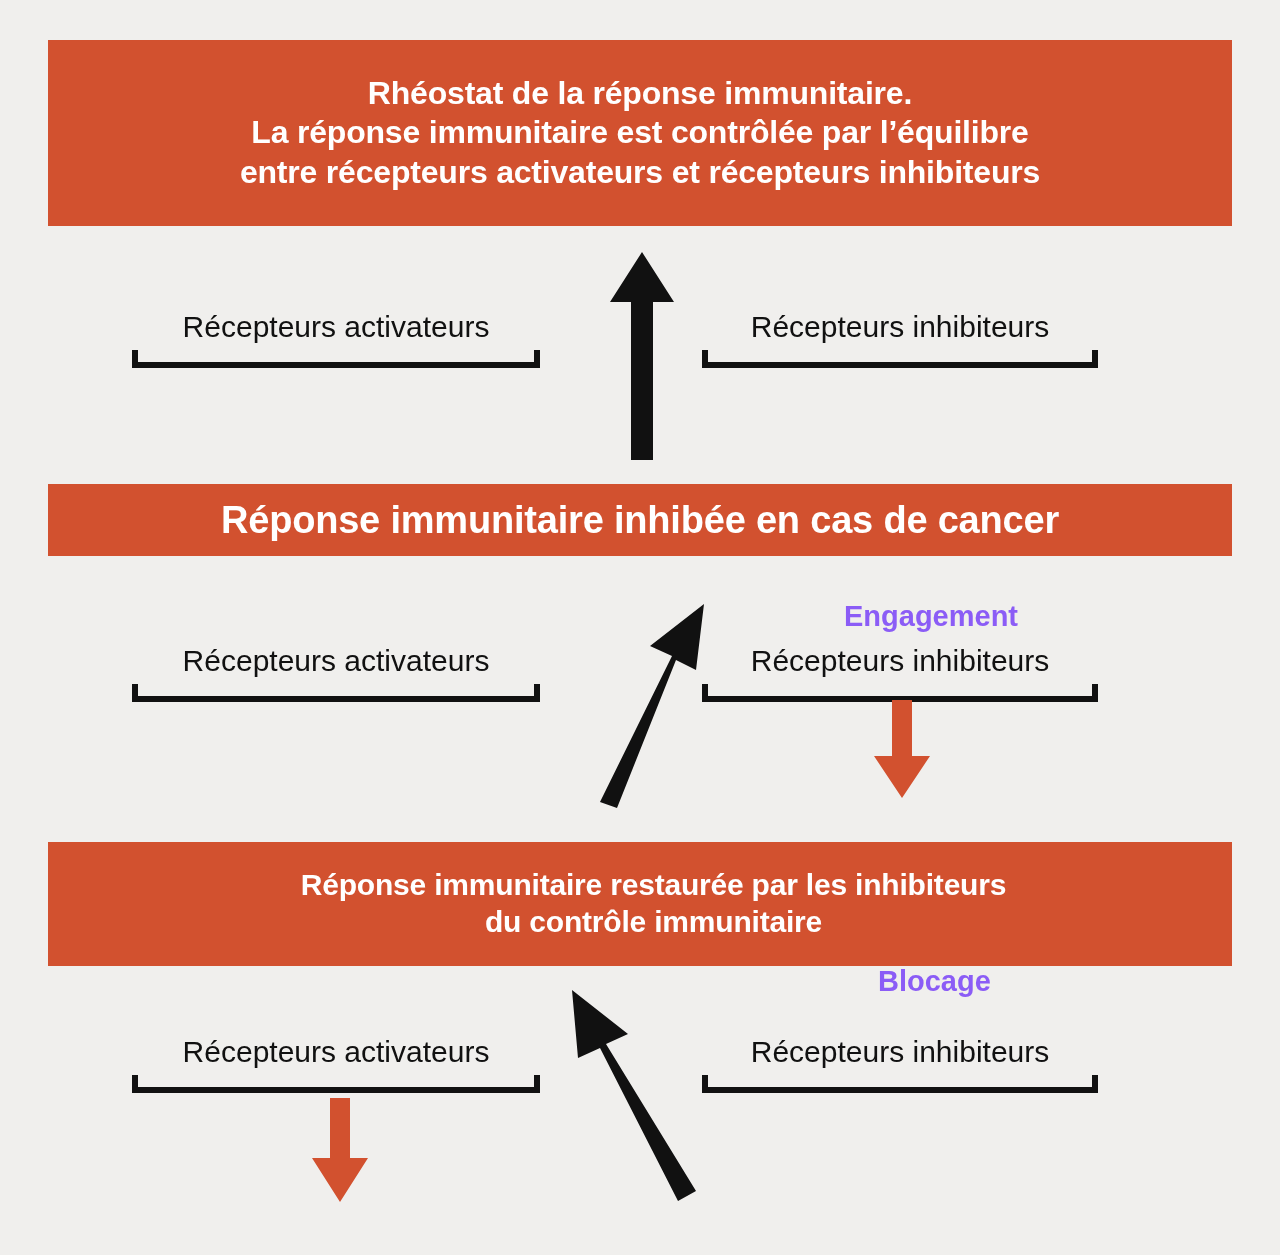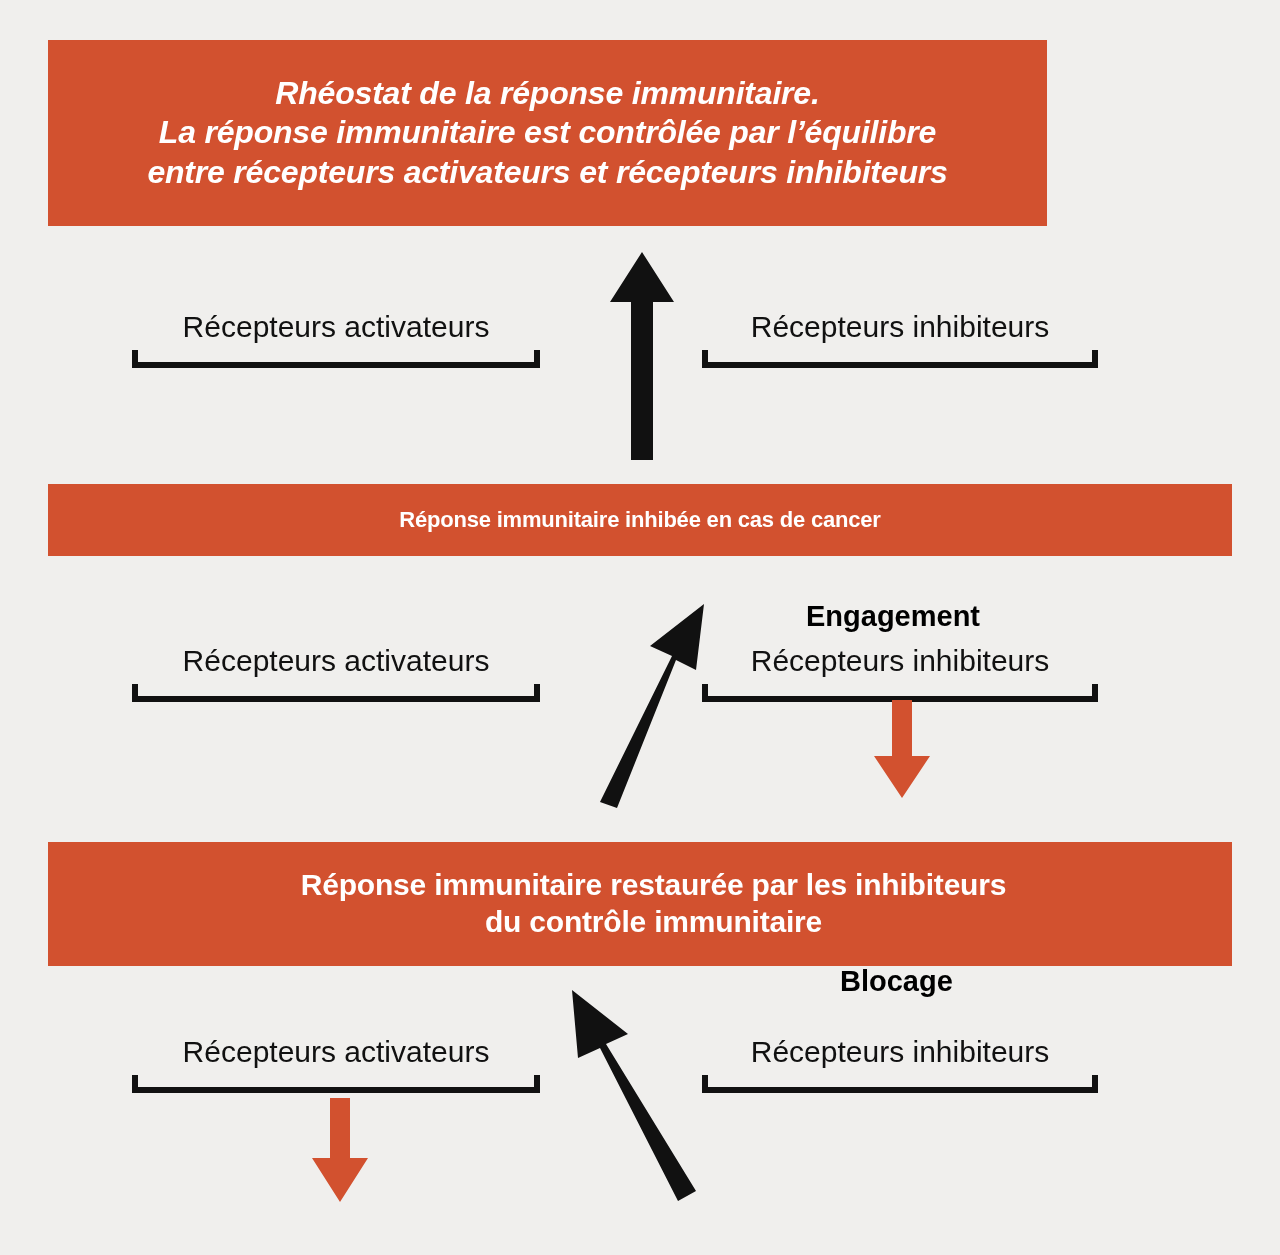--- a/index.html
+++ b/index.html
@@ -34,28 +34,27 @@
     font-weight: bold;
     letter-spacing: -0.2px;
     line-height: 1.22;
     padding: 0 18px;
     box-sizing: border-box;
   }
   .banner span { display: block; white-space: pre-line; }
 
   #banner-1 {
     left: 48px; top: 40px;
-    width: 999px; height: 186px;
+    width: 1184px; height: 186px;
     font-size: 32px;
-    font-style: italic;
   }
   #banner-2 {
     left: 48px; top: 484px;
     width: 1184px; height: 72px;
-    font-size: 22px;
+    font-size: 38px;
   }
   #banner-3 {
     left: 48px; top: 842px;
     width: 1184px; height: 124px;
     font-size: 30px;
     padding-left: 45px;
   }
 
   
   .receptor-group {
@@ -85,25 +84,26 @@
   
   #group-activators-2 { left: 132px; top: 646px; width: 408px; }
   #group-inhibitors-2 { left: 702px; top: 646px; width: 396px; }
   
   #group-activators-3 { left: 132px; top: 1037px; width: 408px; }
   #group-inhibitors-3 { left: 702px; top: 1037px; width: 396px; }
 
   
   .caption-red {
     position: absolute;
-    color: #000000;
+    color: #8b5cf6;
     font-weight: bold;
     font-size: 29px;
     white-space: nowrap;
     line-height: 1;
+    margin-left: 38px;
   }
   #caption-engagement { left: 806px; top: 602px; }
   #caption-blocage    { left: 840px; top: 967px; }
 
   
   .arrow { position: absolute; }
   #arrow-up-1      { left: 596px; top: 250px;  width: 92px;  height: 210px; }
   #arrow-diag-2    { left: 576px; top: 596px;  width: 132px; height: 212px; }
   #arrow-red-down-2{ left: 862px; top: 700px;  width: 80px;  height: 100px; }
   #arrow-diag-3    { left: 556px; top: 986px;  width: 158px; height: 215px; }

